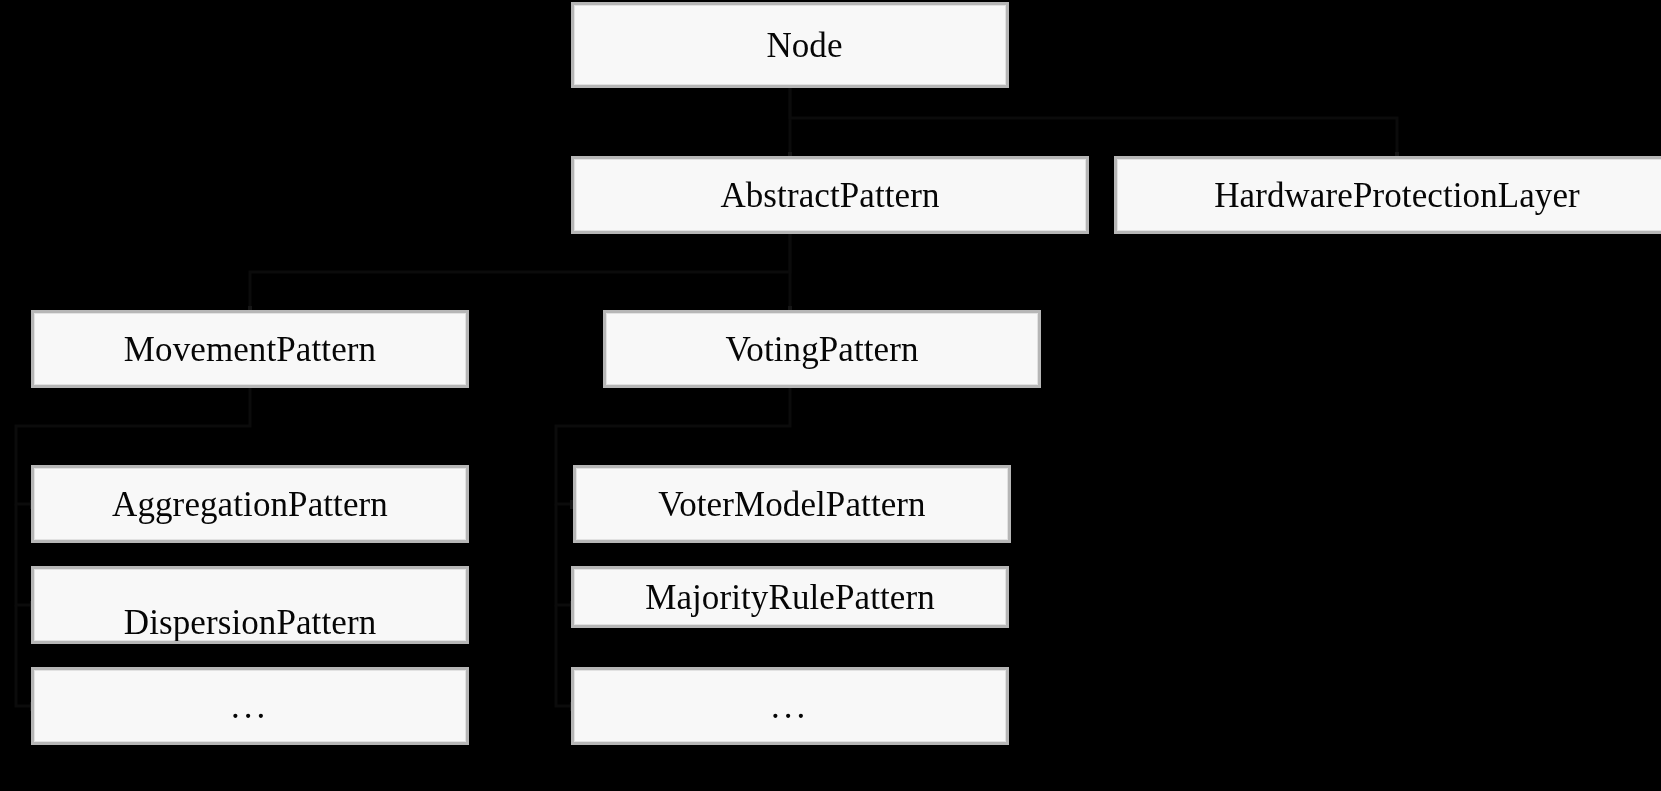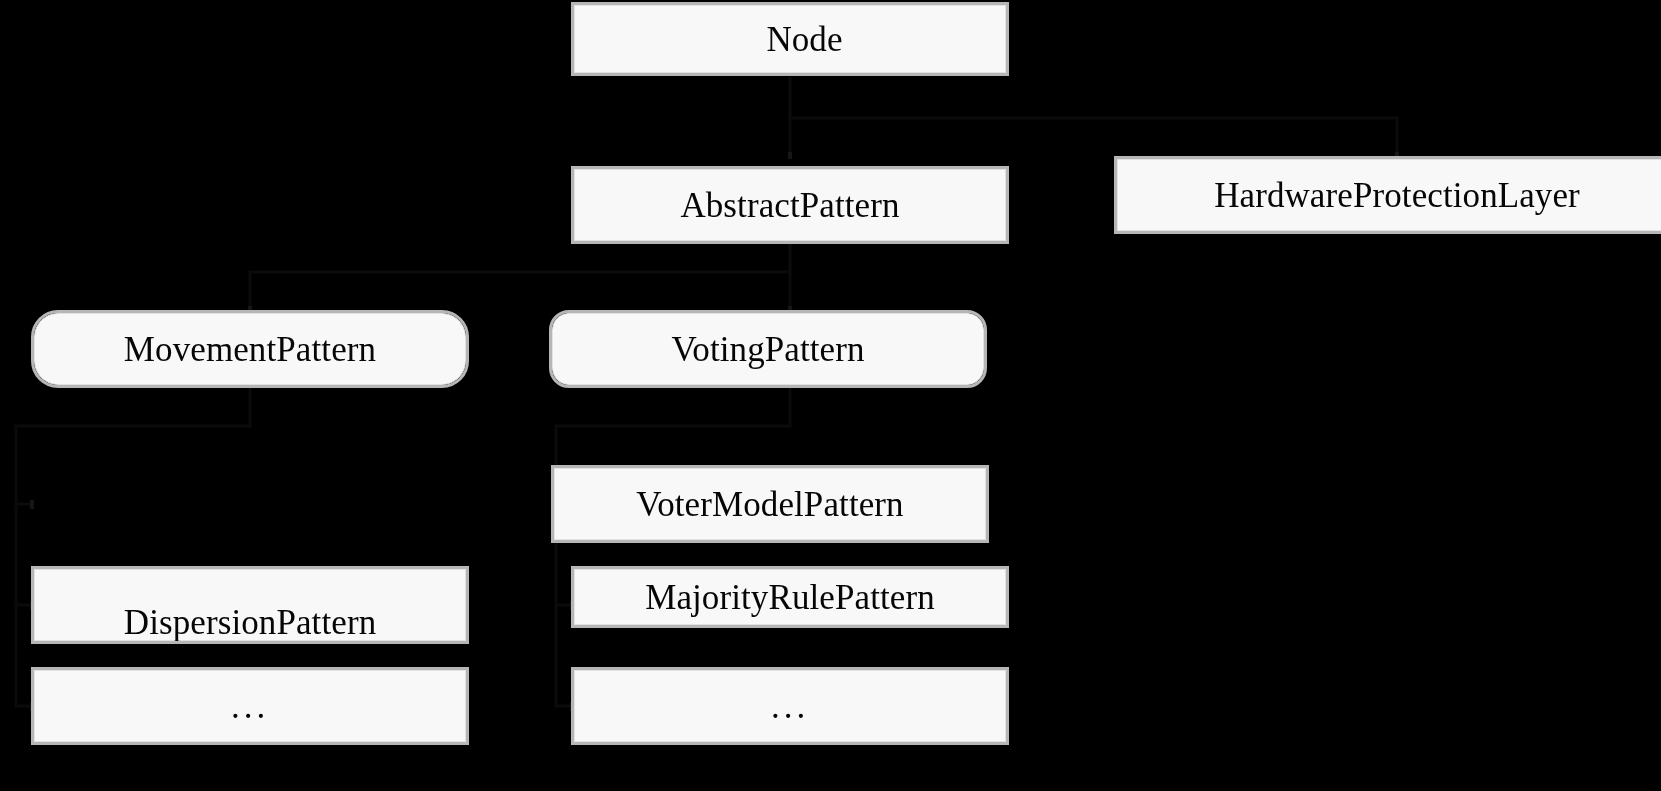--- a/index.html
+++ b/index.html
@@ -92,42 +92,45 @@
   <div class="stub stub-v" style="left:1395px; top:152px;"></div>
   <div class="stub stub-v" style="left:248px;  top:306px;"></div>
   <div class="stub stub-v" style="left:788px;  top:306px;"></div>
   <div class="stub stub-h" style="left:30px;   top:500px;"></div>
   <div class="stub stub-h" style="left:30px;   top:601px;"></div>
   <div class="stub stub-h" style="left:30px;   top:702px;"></div>
   <div class="stub stub-h" style="left:570px;  top:500px;"></div>
   <div class="stub stub-h" style="left:570px;  top:601px;"></div>
   <div class="stub stub-h" style="left:570px;  top:702px;"></div>
 
-  <div class="node-box" style="left:574px; top:5px; width:432px; height:68px;padding-left:29px;">
+  <div class="node-box" style="left:574px; top:5px; width:432px; height:80px;padding-left:29px;">
     <span class="node-label">Node</span>
   </div>
 
-  <div class="node-box" style="left:574px; top:169px; width:432px; height:72px;text-align:center;">
+  <div class="node-box" style="left:574px; top:159px; width:512px; height:72px;text-align:center;">
     <span class="node-label">AbstractPattern</span>
   </div>
 
   <div class="node-box" style="left:1117px; top:159px; width:560px; height:72px;">
     <span class="node-label">HardwareProtectionLayer</span>
   </div>
 
-  <div class="node-box" style="left:34px; top:313px; width:432px; height:72px;border-radius:24px;">
+  <div class="node-box" style="left:34px; top:313px; width:432px; height:72px;">
     <span class="node-label">MovementPattern</span>
   </div>
 
-  <div class="node-box" style="left:552px; top:313px; width:432px; height:72px;border-radius:17px;">
+  <div class="node-box" style="left:606px; top:313px; width:432px; height:72px;">
     <span class="node-label">VotingPattern</span>
   </div>
 
+  <div class="node-box" style="left:34px; top:468px; width:432px; height:72px;">
+    <span class="node-label">AggregationPattern</span>
+  </div>
 
-  <div class="node-box" style="left:554px; top:468px; width:432px; height:72px;text-align:right;">
+  <div class="node-box" style="left:576px; top:468px; width:432px; height:72px;text-align:right;">
     <span class="node-label">VoterModelPattern</span>
   </div>
 
   <div class="node-box" style="left:34px; top:569px; width:432px; height:72px;align-items:flex-end;">
     <span class="node-label">DispersionPattern</span>
   </div>
 
   <div class="node-box" style="left:574px; top:569px; width:432px; height:56px;">
     <span class="node-label">MajorityRulePattern</span>
   </div>

